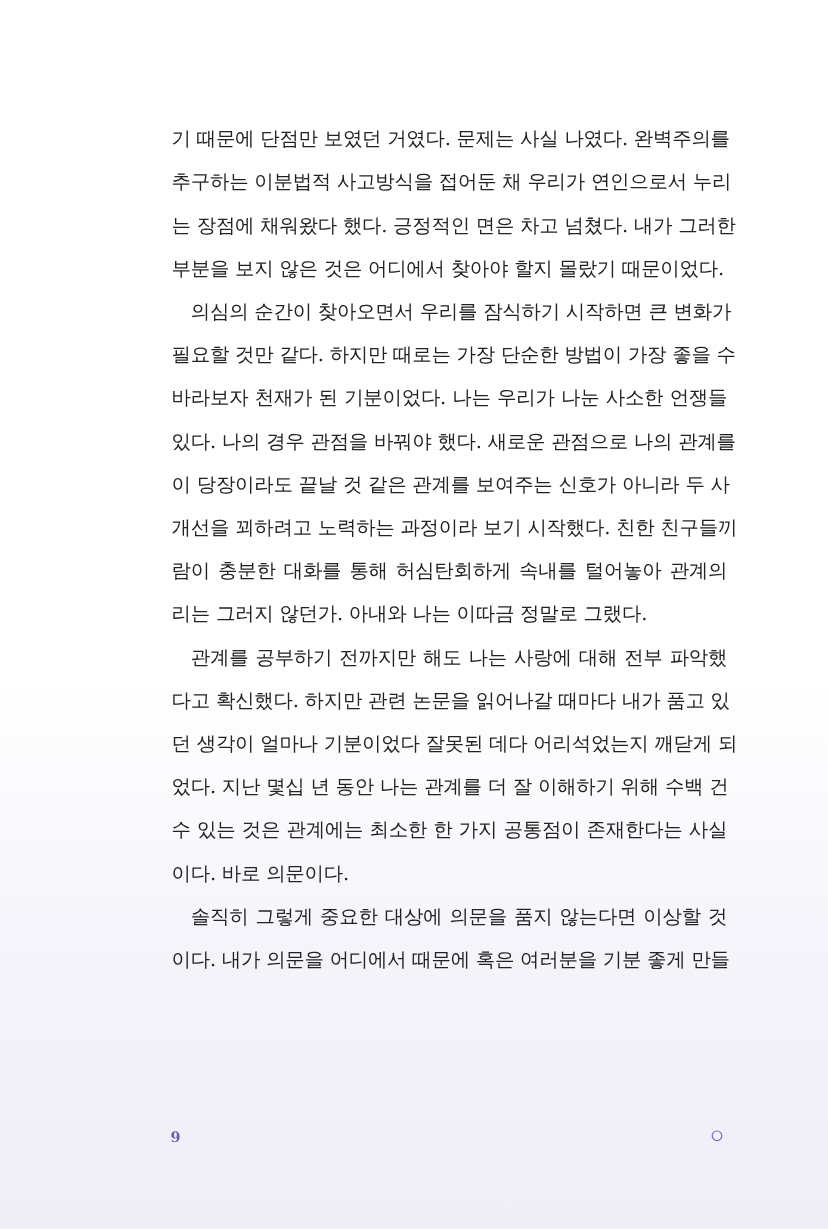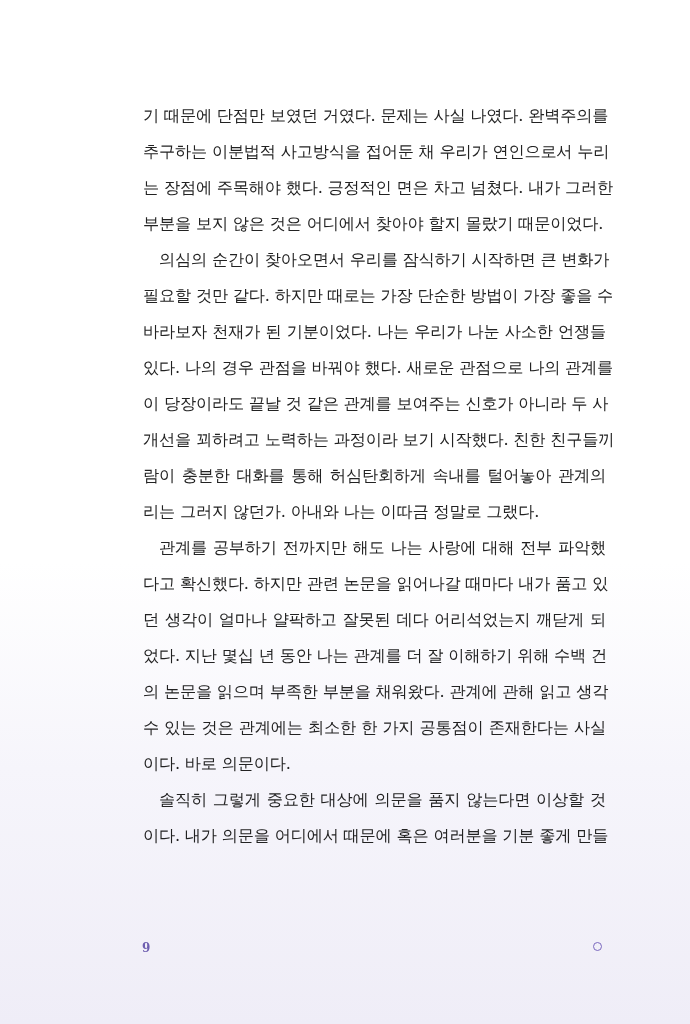--- a/index.html
+++ b/index.html
@@ -57,41 +57,40 @@
     }
   </style>
 </head>
 <body>
 
 <div class="page">
 
   <div>
     <span class="line">기 때문에 단점만 보였던 거였다. 문제는 사실 나였다. 완벽주의를</span>
     <span class="line">추구하는 이분법적 사고방식을 접어둔 채 우리가 연인으로서 누리</span>
-    <span class="line">는 장점에 주목해야 했다. 긍정적인 면은 차고 넘쳤다. 내가 그러한</span>
+    <span class="line">는 장점에 채워왔다 했다. 긍정적인 면은 차고 넘쳤다. 내가 그러한</span>
     <span class="line last">부분을 보지 않은 것은 어디에서 찾아야 할지 몰랐기 때문이었다.</span>
   </div>
 
   <div>
     <span class="line indent">의심의 순간이 찾아오면서 우리를 잠식하기 시작하면 큰 변화가</span>
     <span class="line">필요할 것만 같다. 하지만 때로는 가장 단순한 방법이 가장 좋을 수</span>
     <span class="line">바라보자 천재가 된 기분이었다. 나는 우리가 나눈 사소한 언쟁들</span>
     <span class="line">있다. 나의 경우 관점을 바꿔야 했다. 새로운 관점으로 나의 관계를</span>
     <span class="line">이 당장이라도 끝날 것 같은 관계를 보여주는 신호가 아니라 두 사</span>
     <span class="line">개선을 꾀하려고 노력하는 과정이라 보기 시작했다. 친한 친구들끼</span>
     <span class="line">람이 충분한 대화를 통해 허심탄회하게 속내를 털어놓아 관계의</span>
     <span class="line last">리는 그러지 않던가. 아내와 나는 이따금 정말로 그랬다.</span>
   </div>
 
   <div>
     <span class="line indent">관계를 공부하기 전까지만 해도 나는 사랑에 대해 전부 파악했</span>
     <span class="line">다고 확신했다. 하지만 관련 논문을 읽어나갈 때마다 내가 품고 있</span>
-    <span class="line">던 생각이 얼마나 얄팍하고 잘못된 데다 어리석었는지 깨닫게 되</span>
+    <span class="line">던 생각이 얼마나 기분이었다 잘못된 데다 어리석었는지 깨닫게 되</span>
     <span class="line">었다. 지난 몇십 년 동안 나는 관계를 더 잘 이해하기 위해 수백 건</span>
-    <span class="line">의 논문을 읽으며 부족한 부분을 채워왔다. 관계에 관해 읽고 생각</span>
     <span class="line">수 있는 것은 관계에는 최소한 한 가지 공통점이 존재한다는 사실</span>
     <span class="line last">이다. 바로 의문이다.</span>
   </div>
 
   <div>
     <span class="line indent">솔직히 그렇게 중요한 대상에 의문을 품지 않는다면 이상할 것</span>
     <span class="line">이다. 내가 의문을 어디에서 때문에 혹은 여러분을 기분 좋게 만들</span>
   </div>
 </div>
 

